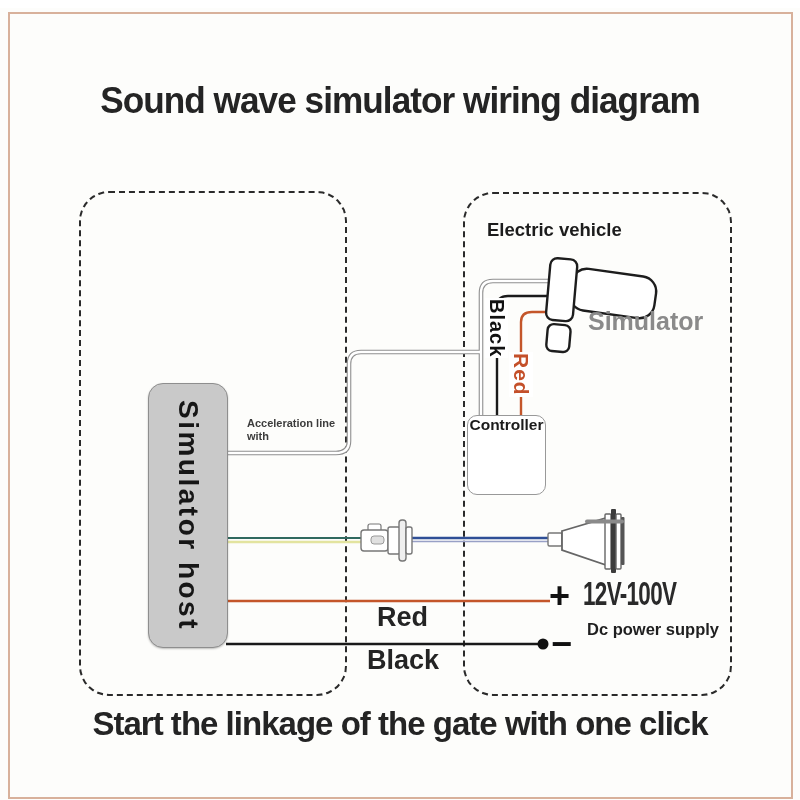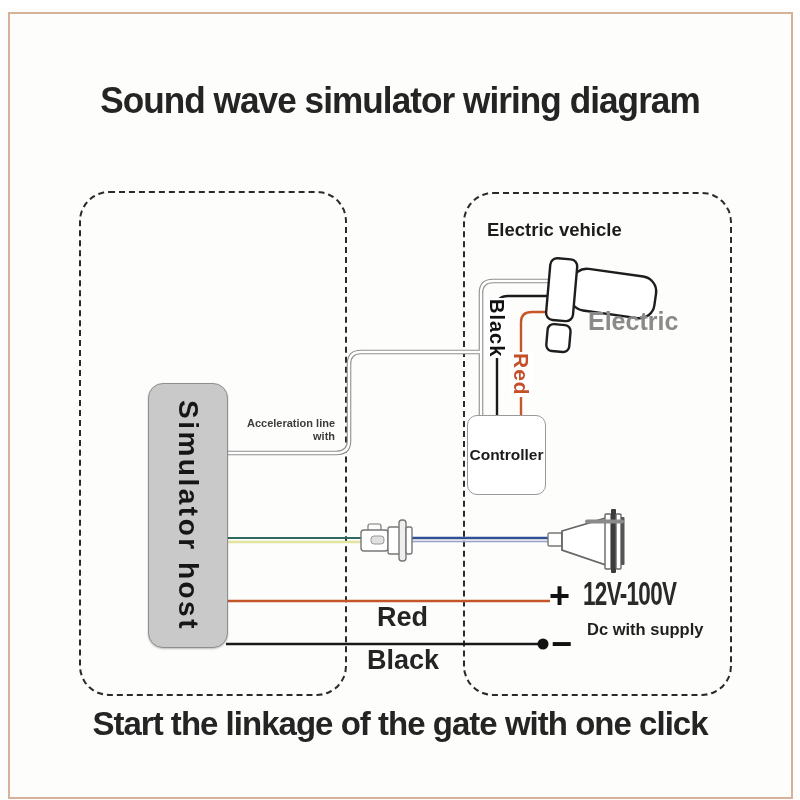--- a/index.html
+++ b/index.html
@@ -13,28 +13,28 @@
              letter-spacing:-1px;color:#242424;transform:scaleX(.97);}
   .dash-box{border:2.5px dashed #2a2a2a;border-radius:30px;background:transparent;}
   .box-left{left:79px;top:183px;width:264px;height:501px;}
   .box-right{left:463px;top:184px;width:265px;height:500px;}
   .ev-label{left:487px;top:211px;font-size:18.5px;font-weight:700;color:#1c1c1c;}
   .sim-host{left:148px;top:375px;width:78px;height:263px;background:#c9c9c9;
             border:1.5px solid #8e8e8e;border-radius:15px;display:flex;align-items:center;
             justify-content:center;box-shadow:0 1px 2px rgba(0,0,0,.25);}
   .vtext{writing-mode:vertical-rl;text-orientation:mixed;}
   .sim-host span{font-size:28px;font-weight:700;letter-spacing:2.5px;color:#161616;}
-  .accel-label{left:247px;top:409px;font-size:11px;font-weight:600;color:#3c3c3c;line-height:1.2;text-align:right;}
+  .accel-label{left:247px;top:409px;font-size:11px;font-weight:600;color:#3c3c3c;line-height:1.2;}
   .black-v{left:485px;top:290px;font-size:20px;font-weight:700;color:#111;background:#fff;
            padding:1px 0;letter-spacing:1px;}
   .red-v{left:509px;top:344px;font-size:21px;font-weight:700;color:#c4502a;background:#fff;
            padding:1px 0;letter-spacing:1px;}
   .handlebar-label{left:588px;top:299px;font-size:25px;font-weight:700;color:#8a8a8a;}
   .controller-box{left:467px;top:407px;width:77px;height:78px;background:#fff;
-            border:1.6px solid #999;border-radius:10px;display:flex;align-items:center;
+            border:1.6px solid #999;border-radius:10px;display:flex;align-items:flex-start;
             justify-content:center;font-size:15.5px;font-weight:700;color:#1b1b1b;}
   .switch-label{left:628px;top:524px;font-size:15px;font-weight:700;color:#2e2e2e;white-space:nowrap;}
   .switch-label .cn{font-size:19px;font-weight:400;margin-left:4px;}
   .red-power-label{left:377px;top:594px;font-size:27px;font-weight:700;color:#242424;}
   .black-power-label{left:367px;top:637px;font-size:27px;font-weight:700;color:#242424;}
   .plus-sign{left:549px;top:570px;font-size:36px;font-weight:700;line-height:1;color:#111;}
   .minus-sign{left:551px;top:618px;font-size:36px;font-weight:700;line-height:1;color:#111;}
   .voltage{left:583px;top:566px;font-size:34px;font-weight:700;letter-spacing:-1px;color:#2a2a2a;
            transform:scaleX(.66);transform-origin:left top;white-space:nowrap;}
   .dc-label{left:587px;top:612px;font-size:16.5px;font-weight:700;color:#1f1f1f;}
@@ -113,30 +113,30 @@
   </div>
 
   <div class="abs accel-label">
     <div>Acceleration line</div>
     <div>with</div>
   </div>
 
   <div class="abs black-v vtext">Black</div>
   <div class="abs red-v vtext">Red</div>
 
-  <div class="abs handlebar-label">Electric</div>
+  <div class="abs handlebar-label">Simulator</div>
 
   <div class="abs controller-box">
     <span>Controller</span>
   </div>
 
 
   <div class="abs red-power-label">Red</div>
   <div class="abs black-power-label">Black</div>
 
   <div class="abs plus-sign">+</div>
   <div class="abs minus-sign">−</div>
   <div class="abs voltage">12V-100V</div>
-  <div class="abs dc-label">Dc with supply</div>
+  <div class="abs dc-label">Dc power supply</div>
 
   <div class="abs title-bottom">Start the linkage of the gate with one click</div>
 
 </div>
 
 </body></html>

